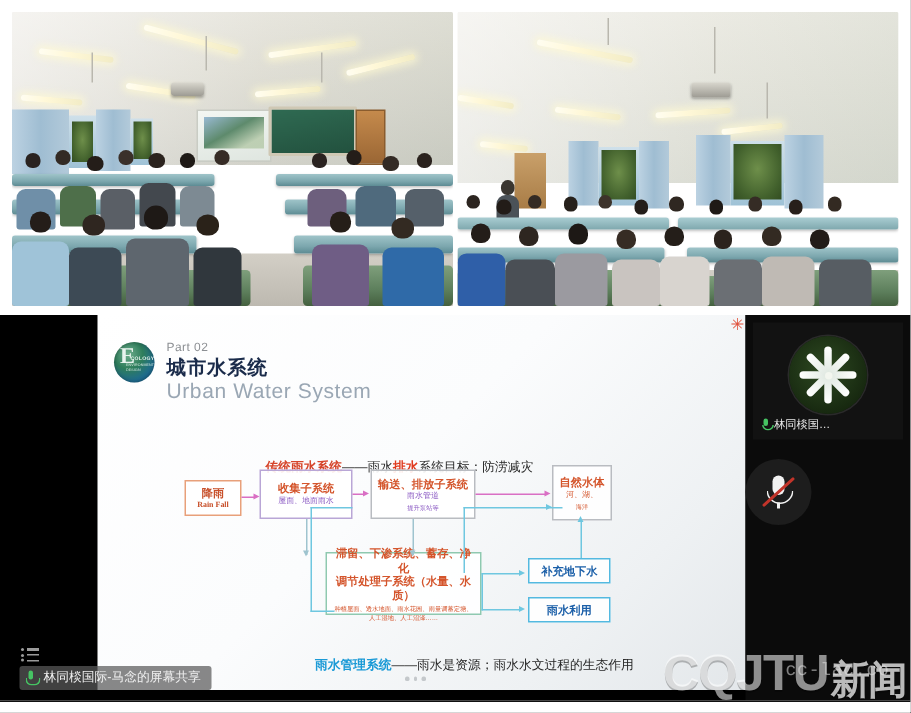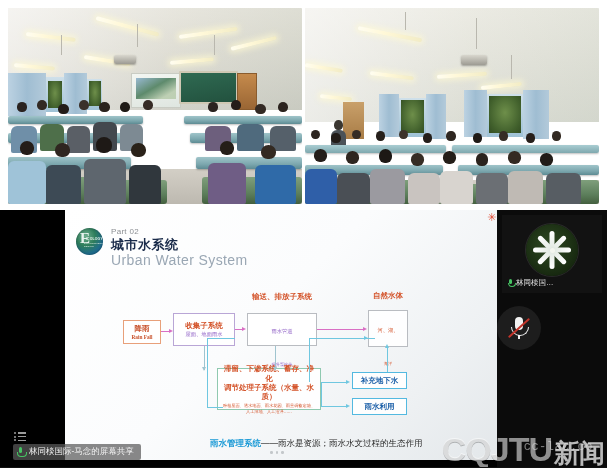--- a/index.html
+++ b/index.html
@@ -79,21 +79,21 @@
   
   .fbox{position:absolute;box-sizing:border-box;background:rgba(255,255,255,.9);
         display:flex;flex-direction:column;align-items:center;justify-content:center;
         text-align:center;line-height:1.25;}
   .fbox .t1{font-size:7.5px;font-weight:700;}
   .fbox .t2{font-size:5.3px;margin-top:1px;}
   .fbox .t3{font-size:4.2px;margin-top:1px;}
   .b-orange{border:1px solid #e8a07a;color:#c8502a;}
   .b-violet{border:1px solid #b9a6d6;}
   .b-green{border:1px solid #8fc9b0;}
-  .b-grey{border:1px solid #b9bcc1;gap:26px;}
+  .b-grey{border:1px solid #b9bcc1;}
   .b-blue{border:1px solid #53b9e0;color:#1b5fa8;}
   .or{color:#d4552c;}
   .vio{color:#8c5cc4;}
 
   
   .ln{position:absolute;background:#d96fc4;}
   .ln-c{position:absolute;background:#6fc7e0;}
   .ln-g{position:absolute;background:#9fc4cf;}
   .arrow-r{position:absolute;width:0;height:0;border-top:2.5px solid transparent;
         border-bottom:2.5px solid transparent;border-left:4px solid #d96fc4;}
@@ -315,20 +315,23 @@
         <div class="slide-logo">
           <span class="eletter">E</span>
           <span class="etxt">COLOGY</span>
           <span class="etxt2">ENVIRONMENT DESIGN</span>
         </div>
         <div class="part-no">Part 02</div>
         <div class="slide-h1">城市水系统</div>
         <div class="slide-h2">Urban Water System</div>
 
 
+        <div class="red-line">
+          <span class="hot">传统雨水系统</span><span>——雨水</span><span class="hot2">排水</span><span>系统目标：防涝减灾</span>
+        </div>
 
         <div class="fbox b-orange" style="left:58px;top:110px;width:38px;height:24px">
           <span class="t1">降雨</span>
           <span class="t2" style="font-family:'Liberation Serif',serif;font-weight:700">Rain Fall</span>
         </div>
 
         <div class="fbox b-violet" style="left:108px;top:103px;width:62px;height:33px">
           <span class="t1 or">收集子系统</span>
           <span class="t2 vio">屋面、地面雨水</span>
         </div>

